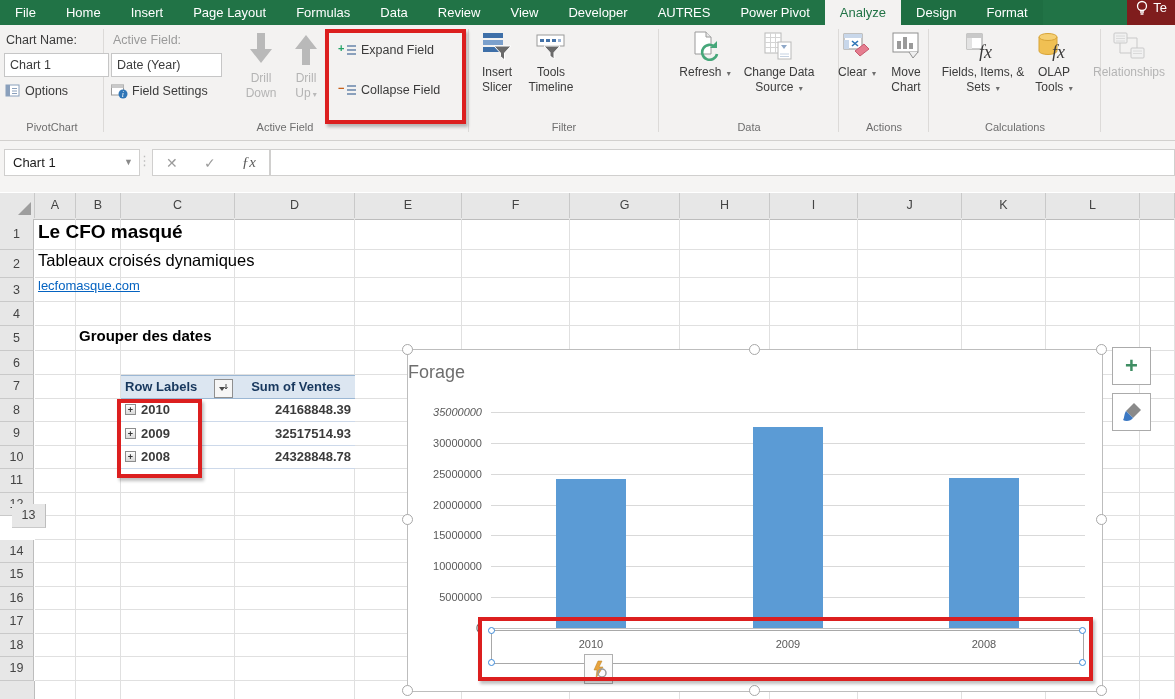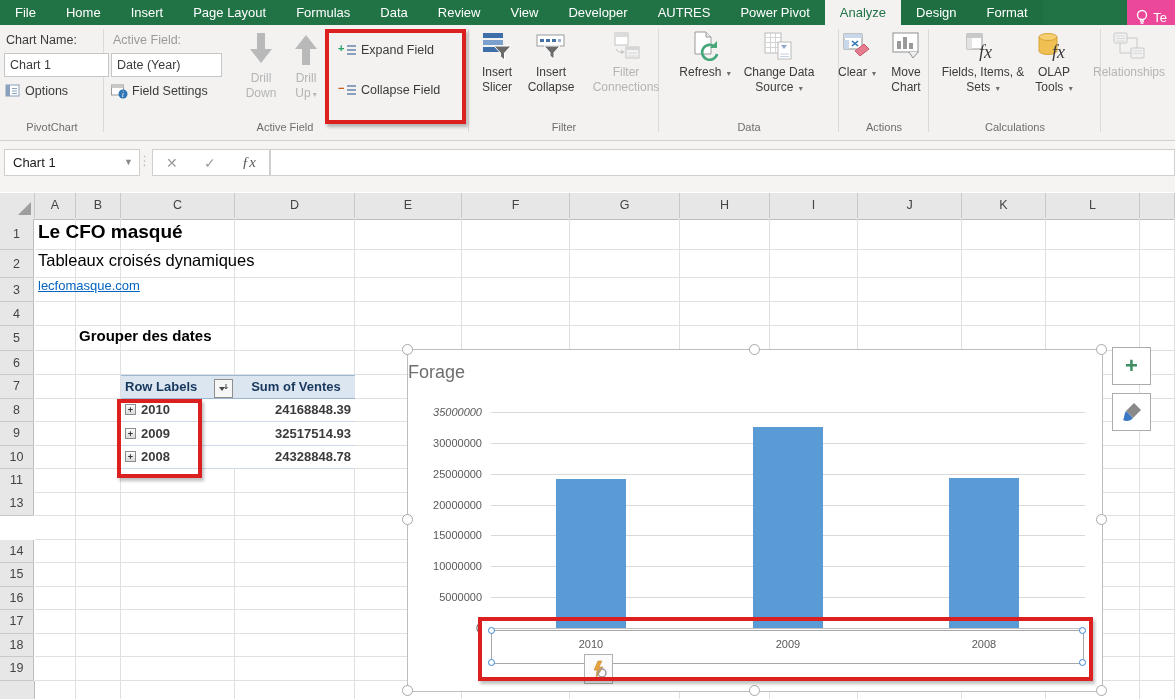--- a/index.html
+++ b/index.html
@@ -6,21 +6,21 @@
   body{width:1175px;height:699px;position:relative;overflow:hidden;background:#fff;
        font-family:"Liberation Sans",sans-serif;color:#3b3b3b;}
   .abs{position:absolute}
   
   #tabbar{position:absolute;left:0;top:0;width:1175px;height:25px;background:#217346;display:flex;align-items:stretch;}
   #tabs-left,#tabs-ctx{display:flex}
   #tabs-ctx{background:#1e6e42}
   .tab{line-height:25px;padding:0 15px;font-size:13px;color:#fff;white-space:nowrap;cursor:default}
   .tab.active{background:#f3f2f1;color:#217346}
   #tab-spacer{flex:1}
-  #tellme{background:#ec4899;display:flex;align-items:flex-end;gap:4px;padding:0 8px;color:#fff;font-size:13px}
+  #tellme{background:#7f1d1d;display:flex;align-items:flex-start;gap:4px;padding:0 8px;color:#fff;font-size:13px}
   
   #ribbon{position:absolute;left:0;top:25px;width:1175px;height:115px;background:#f3f2f1;border-bottom:1px solid #d2d0ce}
   .vsep{position:absolute;top:4px;bottom:8px;width:1px;background:#dcdad8}
   .glabel{position:absolute;top:96px;font-size:11px;color:#6e6e6e;text-align:center}
   .rlabel{font-size:12.5px;color:#3b3b3b}
   .gray{color:#9a9a9a}
   .rinput{position:absolute;height:22px;background:#fff;border:1px solid #c6c6c6;font-size:12.5px;line-height:22px;padding-left:5px}
   .smallbtn{position:absolute;display:flex;align-items:center;gap:4px;font-size:12.5px;color:#3b3b3b;cursor:default}
   .bigbtn{position:absolute;top:6px;display:flex;flex-direction:column;align-items:center;text-align:center;cursor:default}
   .bigbtn .lbl{font-size:12px;line-height:15px;margin-top:4px;color:#3b3b3b}
@@ -179,33 +179,21 @@
   </div>
   <div class="bigbtn" style="left:520px;width:62px">
     <svg width="30" height="30">
       <rect x="1" y="4" width="27" height="11" fill="#fff" stroke="#9a9a9a"></rect>
       <rect x="4" y="8" width="4" height="3" fill="#4472a8"></rect>
         <rect x="10" y="8" width="4" height="3" fill="#4472a8"></rect>
       <rect x="16" y="8" width="4" height="3" fill="#4472a8"></rect>
         <rect x="22" y="8" width="3" height="3" fill="#9ab3d5"></rect>
       <path d="M8 15 h16 l-6 6.5 v6.5 l-4 -3 v-3.5 z" fill="#6a6a6a" stroke="#fff"></path>
     </svg>
-    <div class="lbl">Insert Collapse</div>
-  </div>
-  <div class="bigbtn disabled" style="left:586px;width:80px">
-    <svg width="30" height="30">
-      <rect x="4" y="2" width="13" height="12" fill="#fff" stroke="#c4c4c4"></rect>
-      <rect x="4" y="2" width="13" height="4" fill="#dcdcdc"></rect>
-      <path d="M5 18 q2 4 7 3" stroke="#c4c4c4" fill="none"></path>
-      <path d="M10 19 l4 2 -4 2 z" fill="#c4c4c4"></path>
-      <rect x="15" y="16" width="13" height="11" fill="#f3f3f3" stroke="#c4c4c4"></rect>
-      <rect x="15" y="16" width="13" height="3" fill="#d6d6d6"></rect>
-      <path d="M17 22 h9 M17 25 h9" stroke="#d6d6d6"></path>
-    </svg>
-    <div class="lbl">Filter Connections</div>
+    <div class="lbl">Tools Timeline</div>
   </div>
   <div class="glabel" style="left:470px;width:188px">Filter</div>
 
   <div class="bigbtn" style="left:677px;width:56px">
     <svg width="30" height="30">
       <path d="M5 1 h11 l5 5 v17 h-16 z" fill="#fff" stroke="#9a9a9a"></path>
       <path d="M16 1 v5 h5" fill="#e8e8e8" stroke="#9a9a9a"></path>
       <path d="M25 16 a7.5 7.5 0 1 0 2 7" fill="none" stroke="#46a77a" stroke-width="2.6"></path>
       <path d="M27 10 v7 h-7 z" fill="#46a77a"></path>
     </svg>
@@ -347,21 +335,21 @@
     <div class="rncell" style="top: 278px; height: 24px; line-height: 24px;">3</div>
     <div class="rncell" style="top: 302px; height: 24px; line-height: 24px;">4</div>
     <div class="rncell" style="top: 326px; height: 25px; line-height: 25px;">5</div>
     <div class="rncell" style="top: 351px; height: 24px; line-height: 24px;">6</div>
     <div class="rncell" style="top: 375px; height: 23.5px; line-height: 23.5px;">7</div>
     <div class="rncell" style="top: 398.5px; height: 23.5px; line-height: 23.5px;">8</div>
     <div class="rncell" style="top: 422px; height: 23.5px; line-height: 23.5px;">9</div>
     <div class="rncell" style="top: 445.5px; height: 23.5px; line-height: 23.5px;">10</div>
     <div class="rncell" style="top: 469px; height: 23.5px; line-height: 23.5px;">11</div>
     <div class="rncell" style="top: 492.5px; height: 23.5px; line-height: 23.5px;">12</div>
-    <div class="rncell" style="top: 492px; height: 23.5px; line-height: 23.5px;">13</div>
+    <div class="rncell" style="top: 504px; height: 23.5px; line-height: 23.5px; margin-left: 12px;">13</div>
     <div class="rncell" style="top: 539.5px; height: 23.5px; line-height: 23.5px;">14</div>
     <div class="rncell" style="top: 563px; height: 23.5px; line-height: 23.5px;">15</div>
     <div class="rncell" style="top: 586.5px; height: 23.5px; line-height: 23.5px;">16</div>
     <div class="rncell" style="top: 610px; height: 23.5px; line-height: 23.5px;">17</div>
     <div class="rncell" style="top: 633.5px; height: 23.5px; line-height: 23.5px;">18</div>
     <div class="rncell" style="top: 657px; height: 23.5px; line-height: 23.5px;">19</div>
     <div style="position: absolute; left: 0px; top: 680.5px; bottom: 0px; width: 34px; background: rgb(231, 231, 231); border-right: 1px solid rgb(189, 189, 189);"></div>
   </div>
 
 <div class="cellText" style="left:38px;top:221px;font-size:19px;font-weight:bold">Le CFO masqué</div>

